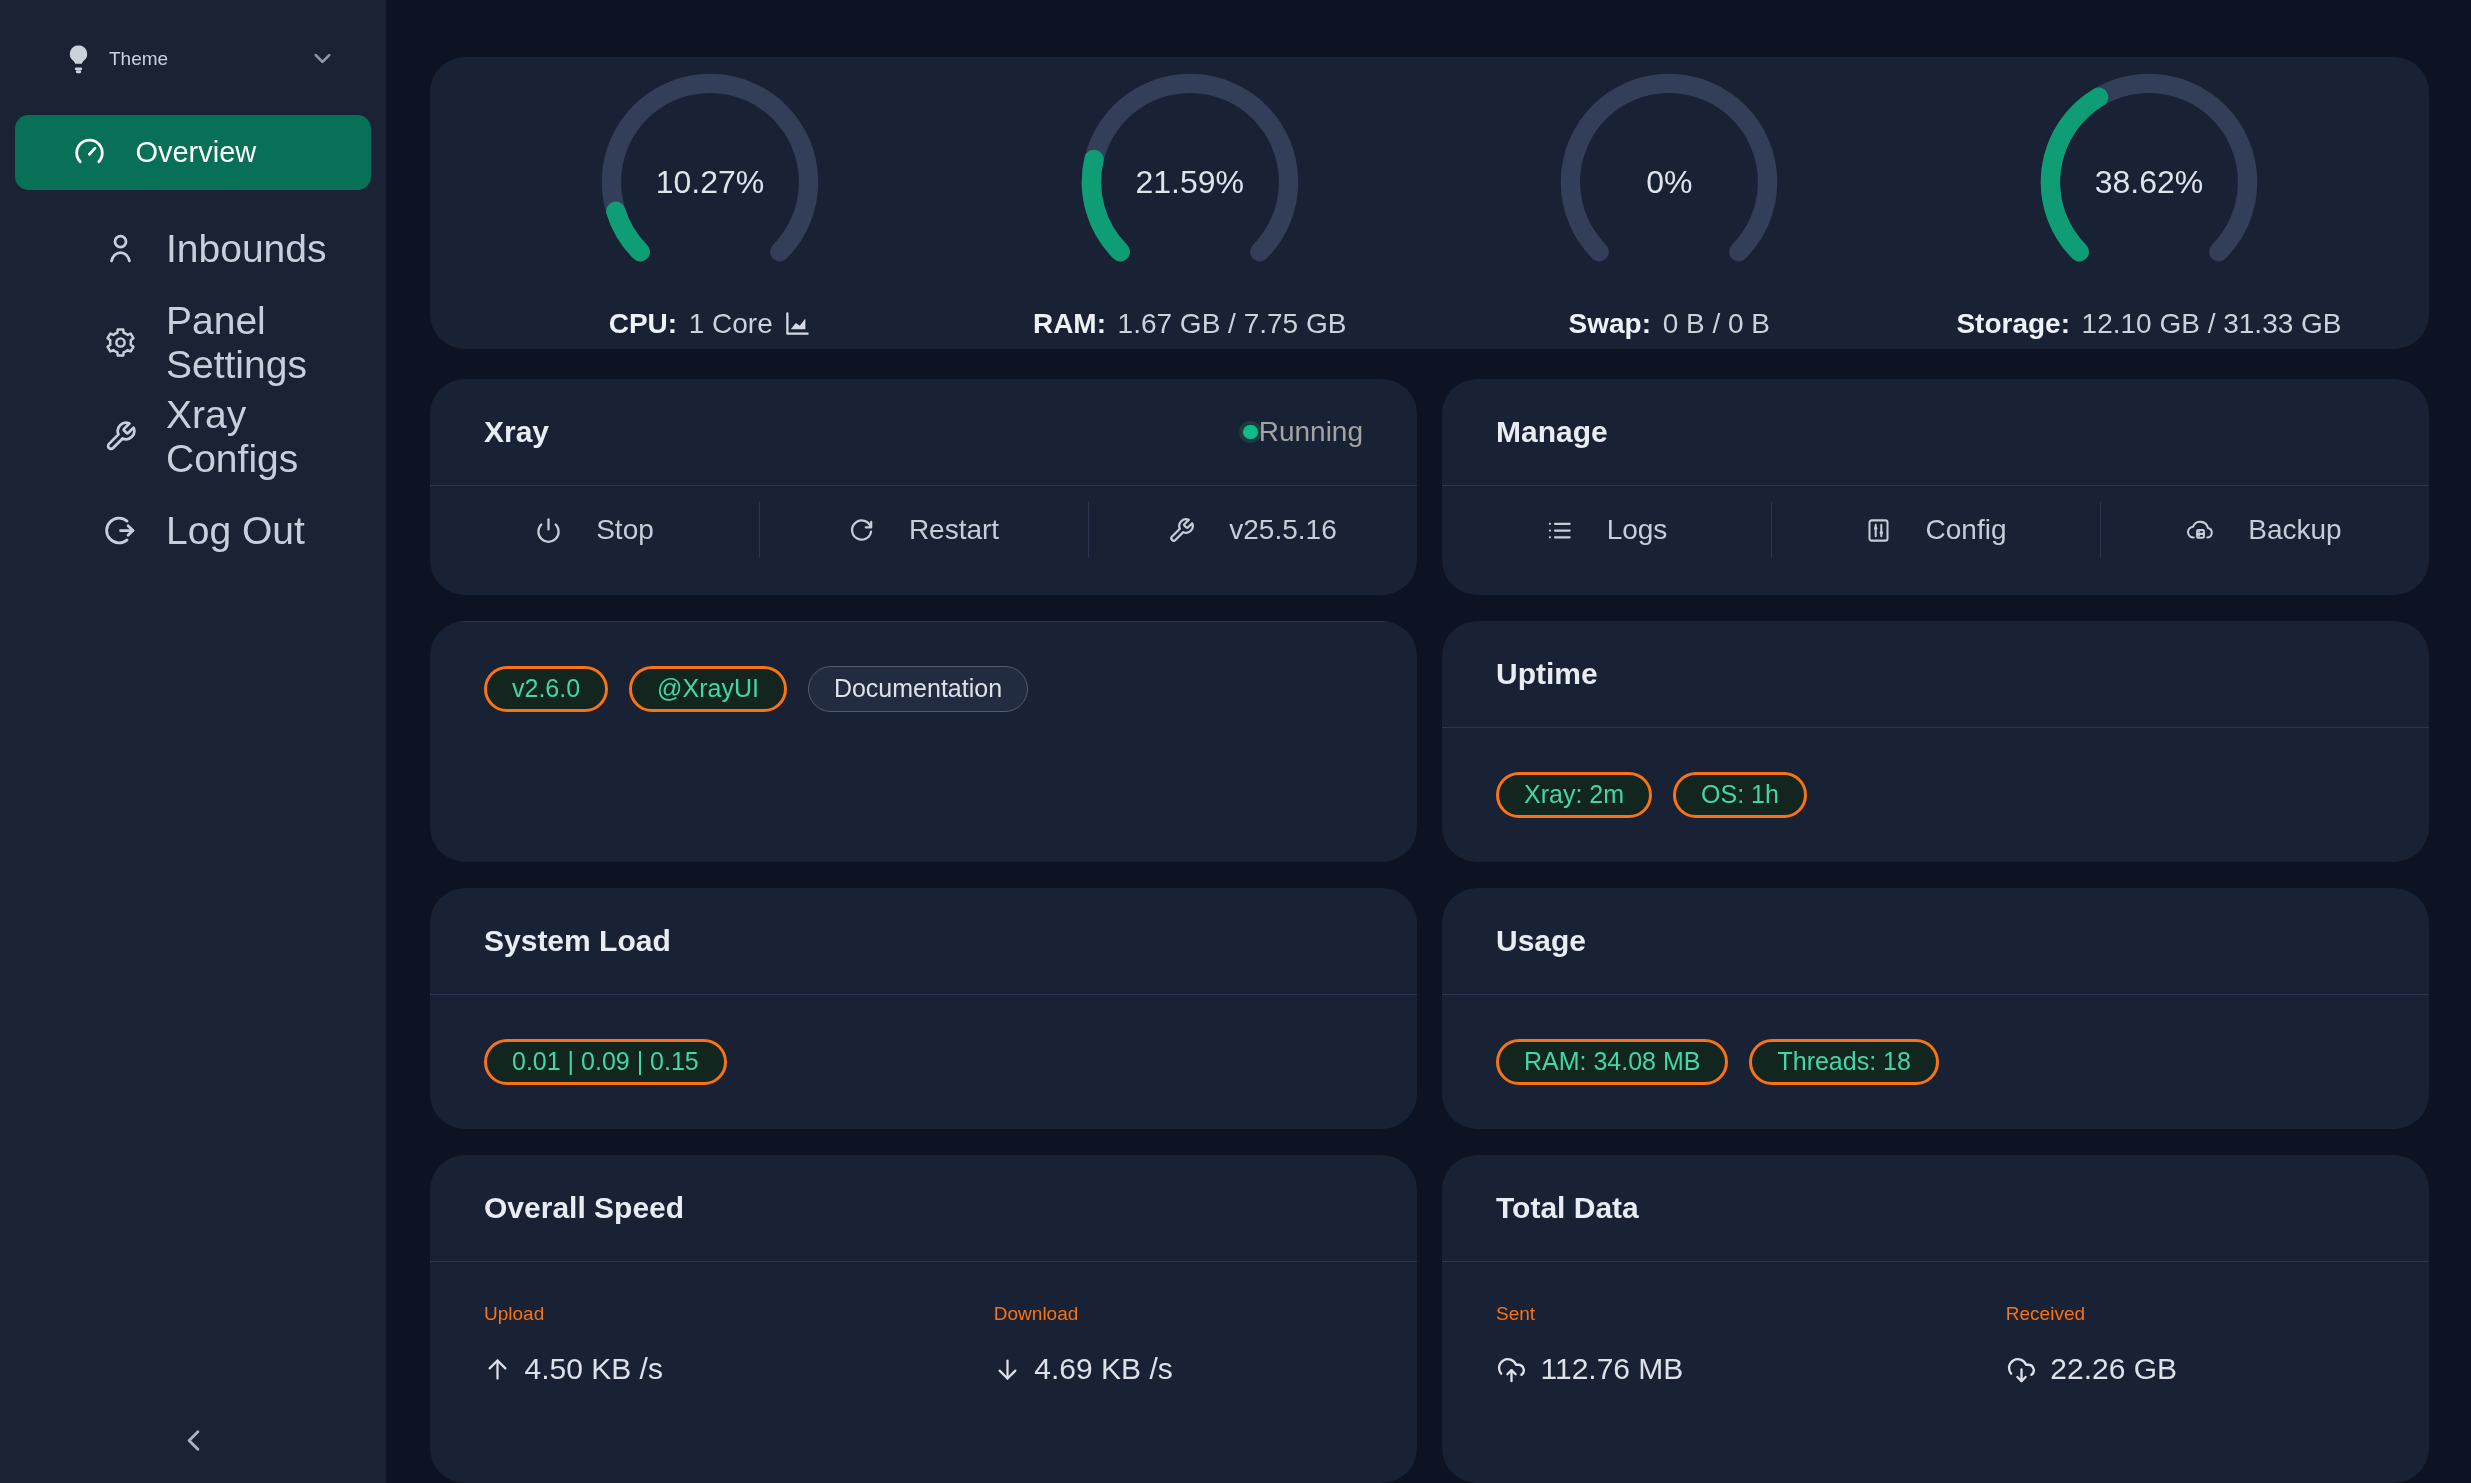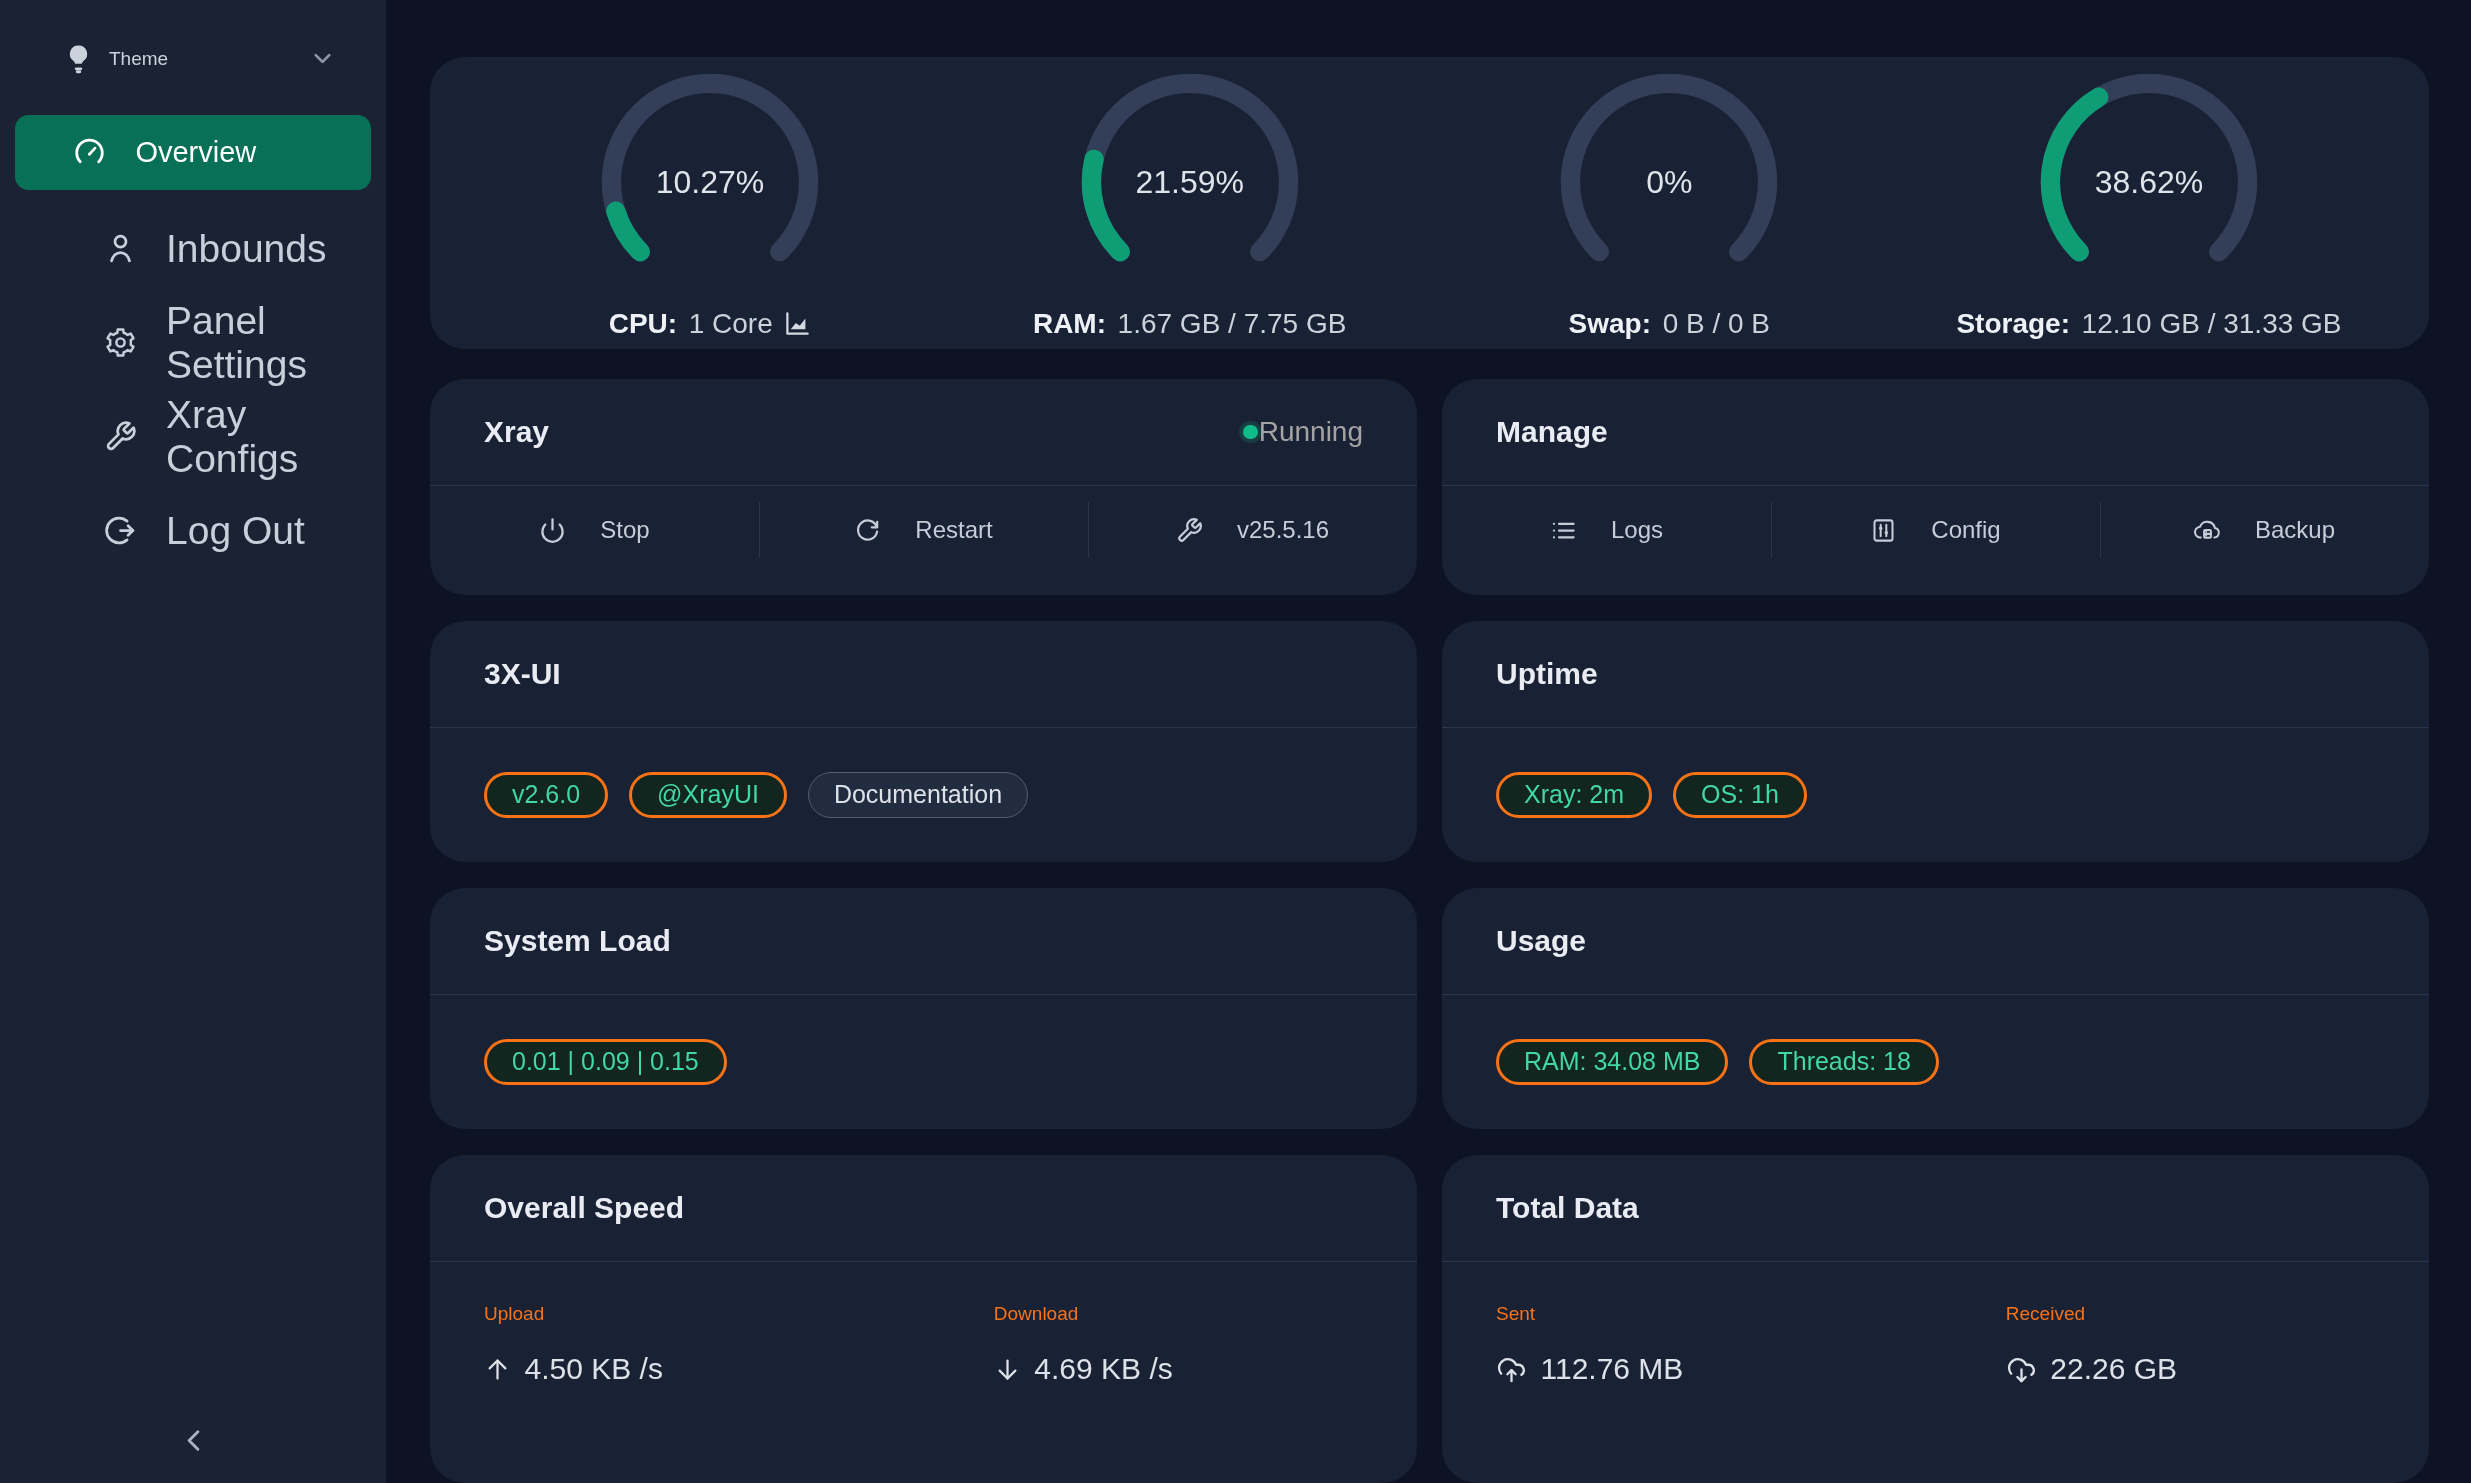--- a/index.html
+++ b/index.html
@@ -46,21 +46,21 @@
 
   
   .row { display:grid; grid-template-columns:1fr 1fr; gap:25px; margin-bottom:26px; }
   .card-head { height:106px; display:flex; align-items:center; justify-content:space-between; padding:0 54px; }
   .card-title { font-size:30px; font-weight:700; color:#e9ecf2; }
   .divider { border-top:1px solid var(--divider, #2b3550); }
 
   .card-sm { height:216px; }
   .card-actions { height:89px; display:flex; }
   .action { flex:1; display:flex; align-items:center; justify-content:center; gap:34px;
-            color:#c6cdd8; font-size:24px; position:relative; cursor:pointer; }
+            color:#c6cdd8; font-size:28px; position:relative; cursor:pointer; }
   .action + .action::before { content:""; position:absolute; left:0; top:18%; height:64%; width:1px;
                               background: var(--divider, #2b3550); }
 
   .card-md { height:241px; }
   .card-body { height:134px; display:flex; align-items:center; gap:21px; padding:0 54px; }
   .badge { height:46px; padding:0 25px; border-radius:23px; display:inline-flex; align-items:center;
            font-size:25px; white-space:nowrap; }
   .badge.green { color: var(--badge-green, #41d7a7); border:3px solid #f97316; background:#13251f; }
   .badge.gray  { color:#dde2e9; border:1px solid #525d72; background:#222c40; }
 
@@ -265,23 +265,20 @@
               <path d="M10.8 13.2h.01M10.8 16.6h.01"></path>
             </svg>
           <span>Backup</span>
         </div>
       </div>
     </div>
   </div>
 
   <div class="row">
     <div class="panel card-md">
-      <div class="card-head">
-        <div class="card-title">3X-UI</div>
-      </div>
       <div class="card-body divider">
         <span class="badge green">v2.6.0</span>
         <span class="badge green">@XrayUI</span>
         <span class="badge gray">Documentation</span>
       </div>
     </div>
 
     <div class="panel card-md">
       <div class="card-head">
         <div class="card-title">Uptime</div>

